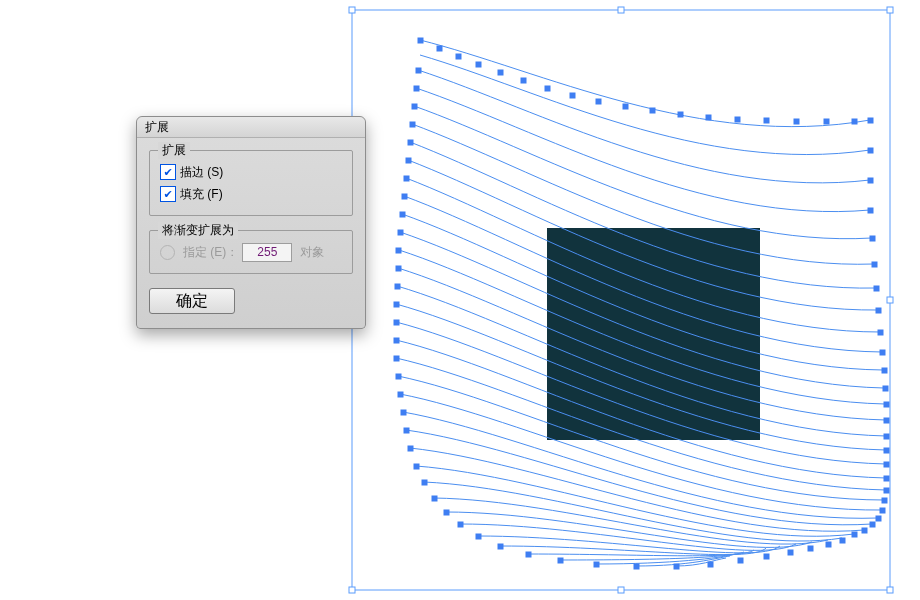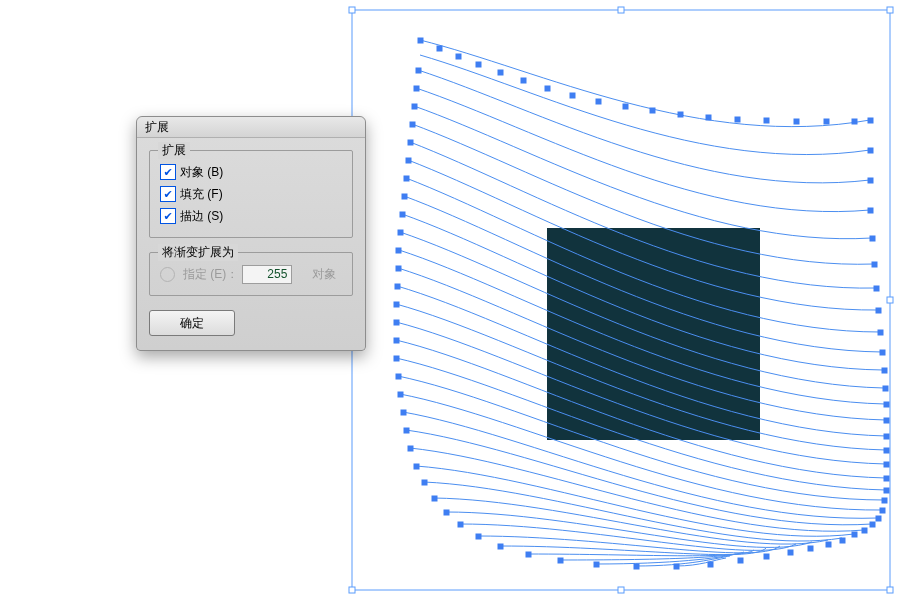--- a/index.html
+++ b/index.html
@@ -14,23 +14,23 @@
   .titlebar{height:20px;line-height:20px;padding:0 8px;border-bottom:1px solid #b0b0b0;border-radius:6px 6px 0 0;background:linear-gradient(#e8e8e8,#d4d4d4);font-size:12px}
   .body{padding:12px 12px 14px 12px}
   .group{border:1px solid #9c9c9c;border-radius:2px;padding:10px 10px 10px 10px;margin-bottom:14px;position:relative;background:transparent}
   .group .legend{position:absolute;top:-9px;left:8px;background:linear-gradient(#d7d7d7,#d7d7d7);padding:0 4px;font-size:12px;color:#000}
   .row{display:flex;align-items:center;height:22px;gap:4px;font-size:12px}
   .cb{width:14px;height:14px;border:1px solid #0054e3;background:#fff;display:inline-flex;align-items:center;justify-content:center;font-size:11px;color:#0054e3;cursor:pointer}
   .cb.checked::after{content:"✔";line-height:1}
   .radio{width:13px;height:13px;border:1px solid #8a8a8a;border-radius:50%;display:inline-block;margin-right:4px}
   .radio.disabled{border-color:#b3b3b3}
   .disabled-text{color:#9b9b9b}
-  .numbox{width:40px;height:17px;border:1px solid #9d9d9d;background:#f4f4f4;color:#14532d;font-size:12px;text-align:right;padding:0 4px;display:inline-block;line-height:17px}
+  .numbox{width:40px;height:17px;border:1px solid #9d9d9d;background:#f4f4f4;color:#701a75;font-size:12px;text-align:center;padding:0 4px;display:inline-block;line-height:17px}
   .btnrow{display:flex;gap:10px;justify-content:flex-start;margin-top:6px}
-  .btn{width:84px;height:24px;border:1px solid #7a7a7a;background:linear-gradient(#f4f4f4,#dcdcdc);border-radius:3px;font-size:12px;display:flex;align-items:center;justify-content:center;cursor:pointer}
+  .btn{width:84px;height:24px;border:1px solid #7a7a7a;background:linear-gradient(#f4f4f4,#dcdcdc);border-radius:3px;font-size:16px;display:flex;align-items:center;justify-content:center;cursor:pointer}
 </style>
 </head>
 <body>
 
 <div class="canvas">
 <svg viewBox="0 0 920 600">
 
   <rect class="bbox" x="352" y="10" width="538" height="580"></rect>
 
   <rect class="handle" x="349" y="7" width="6" height="6"></rect>
@@ -181,39 +181,35 @@
 </svg>
 </div>
 
 <div class="dialog">
   <div class="titlebar">扩展</div>
   <div class="body">
     <div class="group">
       <div class="legend">扩展</div>
       <div class="row">
         <span class="cb checked"></span>
-        <span>对象 (B)</span>
+        <span>描边 (S)</span>
       </div>
       <div class="row">
         <span class="cb checked"></span>
         <span>填充 (F)</span>
-      </div>
-      <div class="row">
-        <span class="cb checked"></span>
-        <span>描边 (S)</span>
       </div>
     </div>
 
     <div class="group">
       <div class="legend">将渐变扩展为</div>
       <div class="row disabled-text">
         <span class="radio disabled"></span>
         <span>指定 (E)：</span>
         <span class="numbox">255</span>
-        <span style="margin-left:16px">对象</span>
+        <span style="margin-left:4px">对象</span>
       </div>
     </div>
 
     <div class="btnrow">
       <div class="btn">确定</div>
     </div>
   </div>
 </div>
 
 </body></html>

